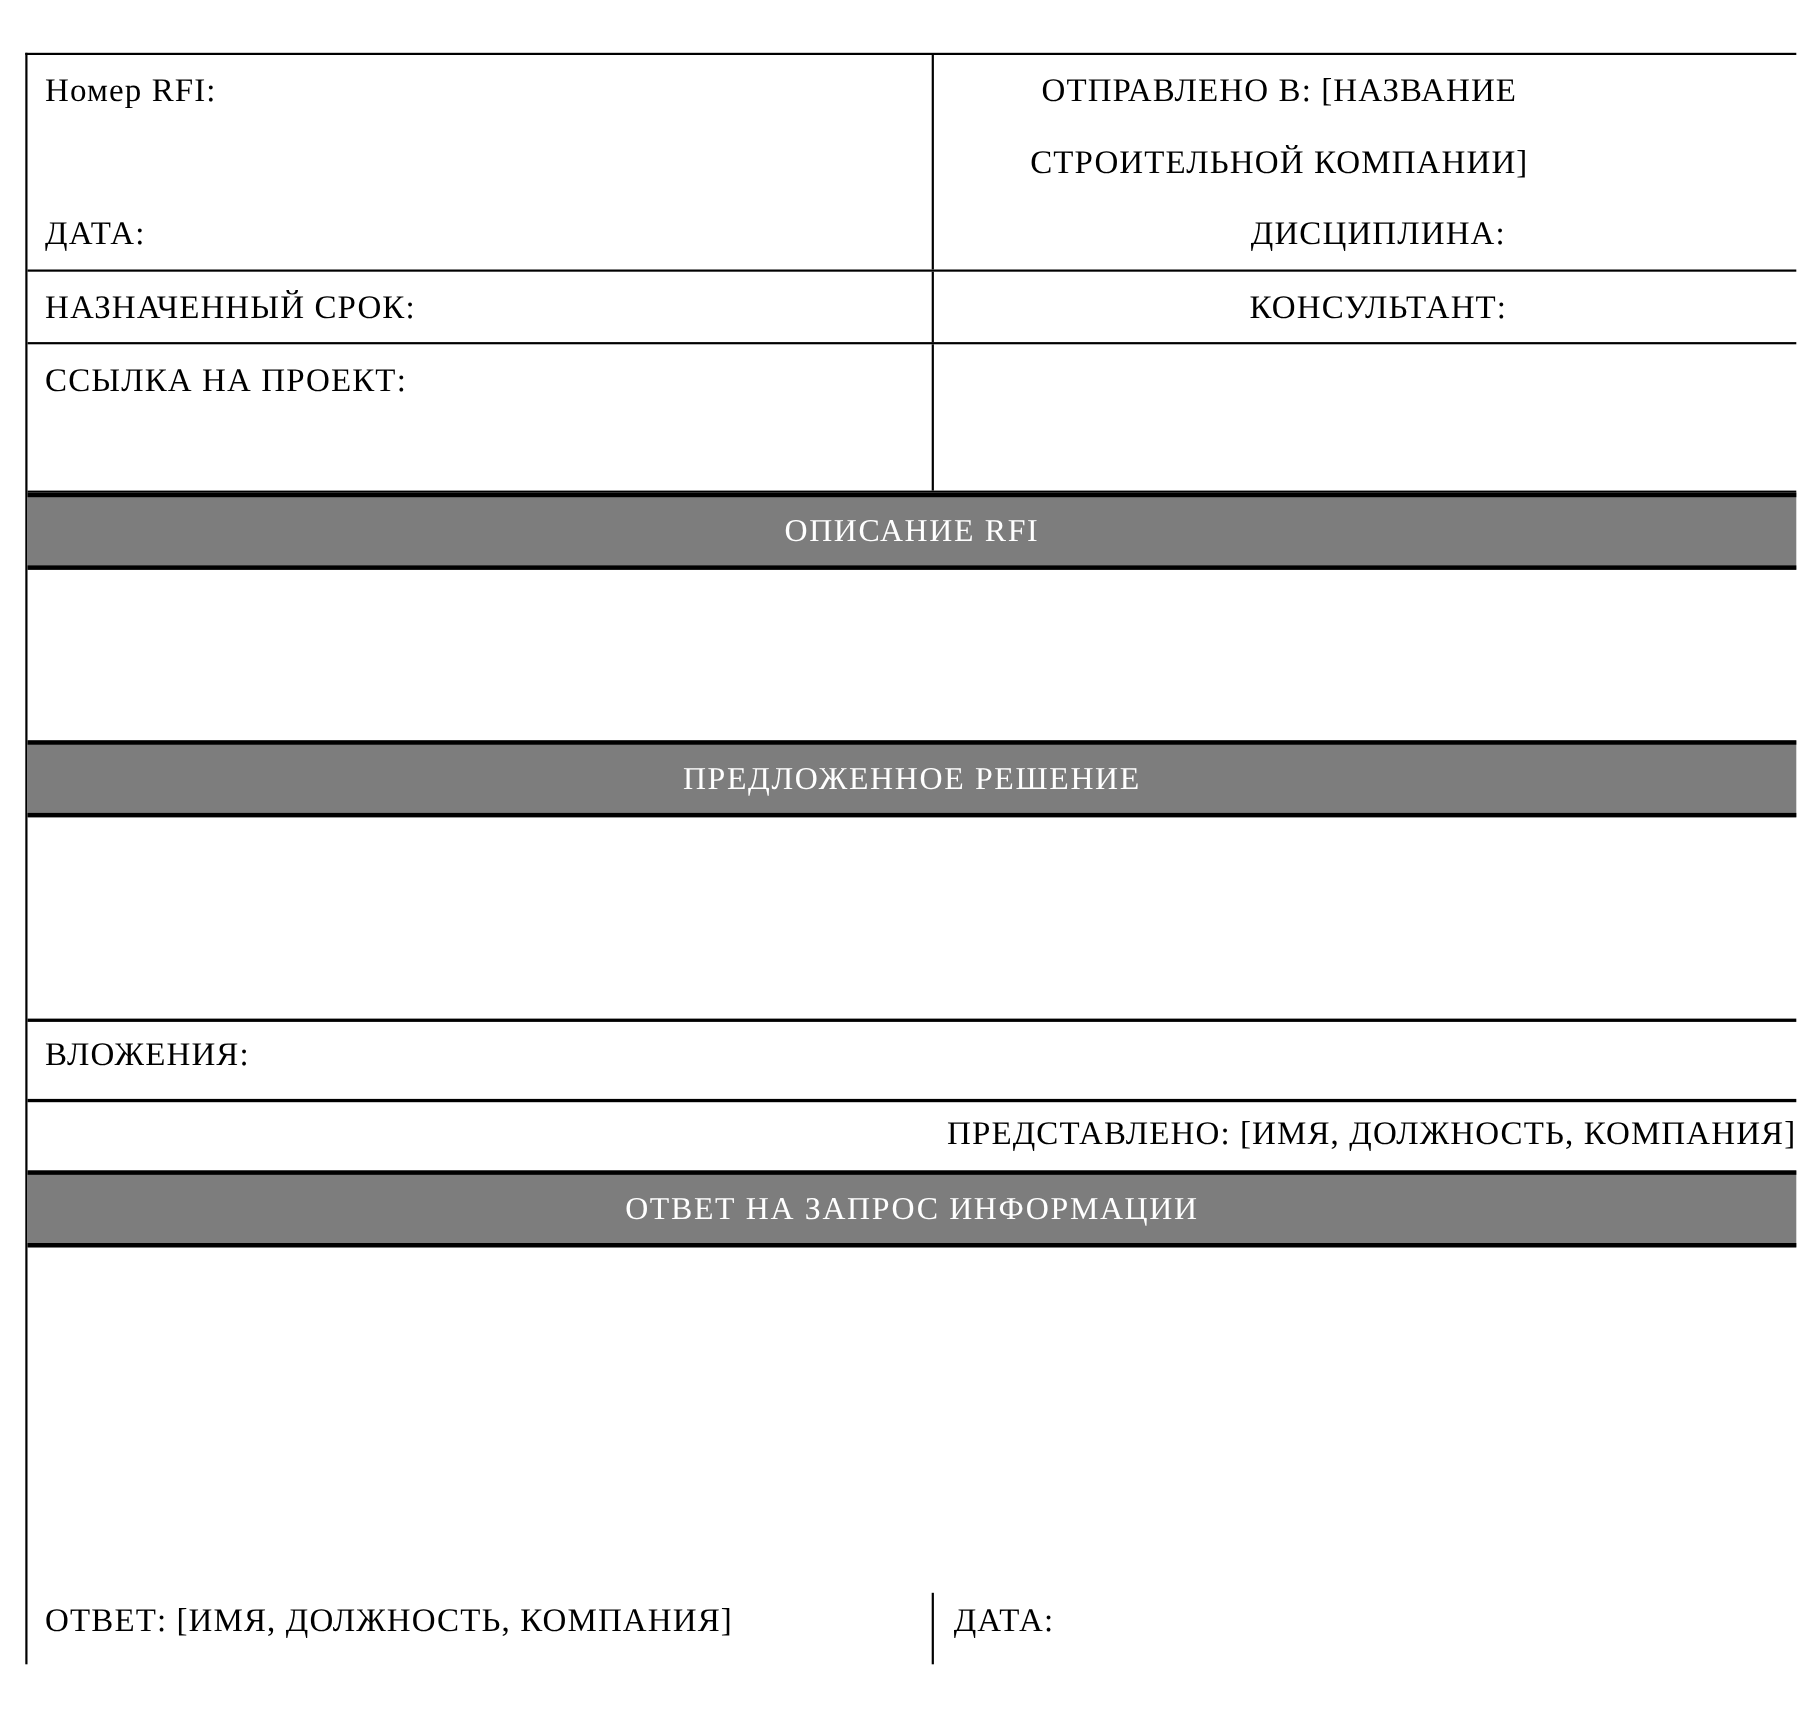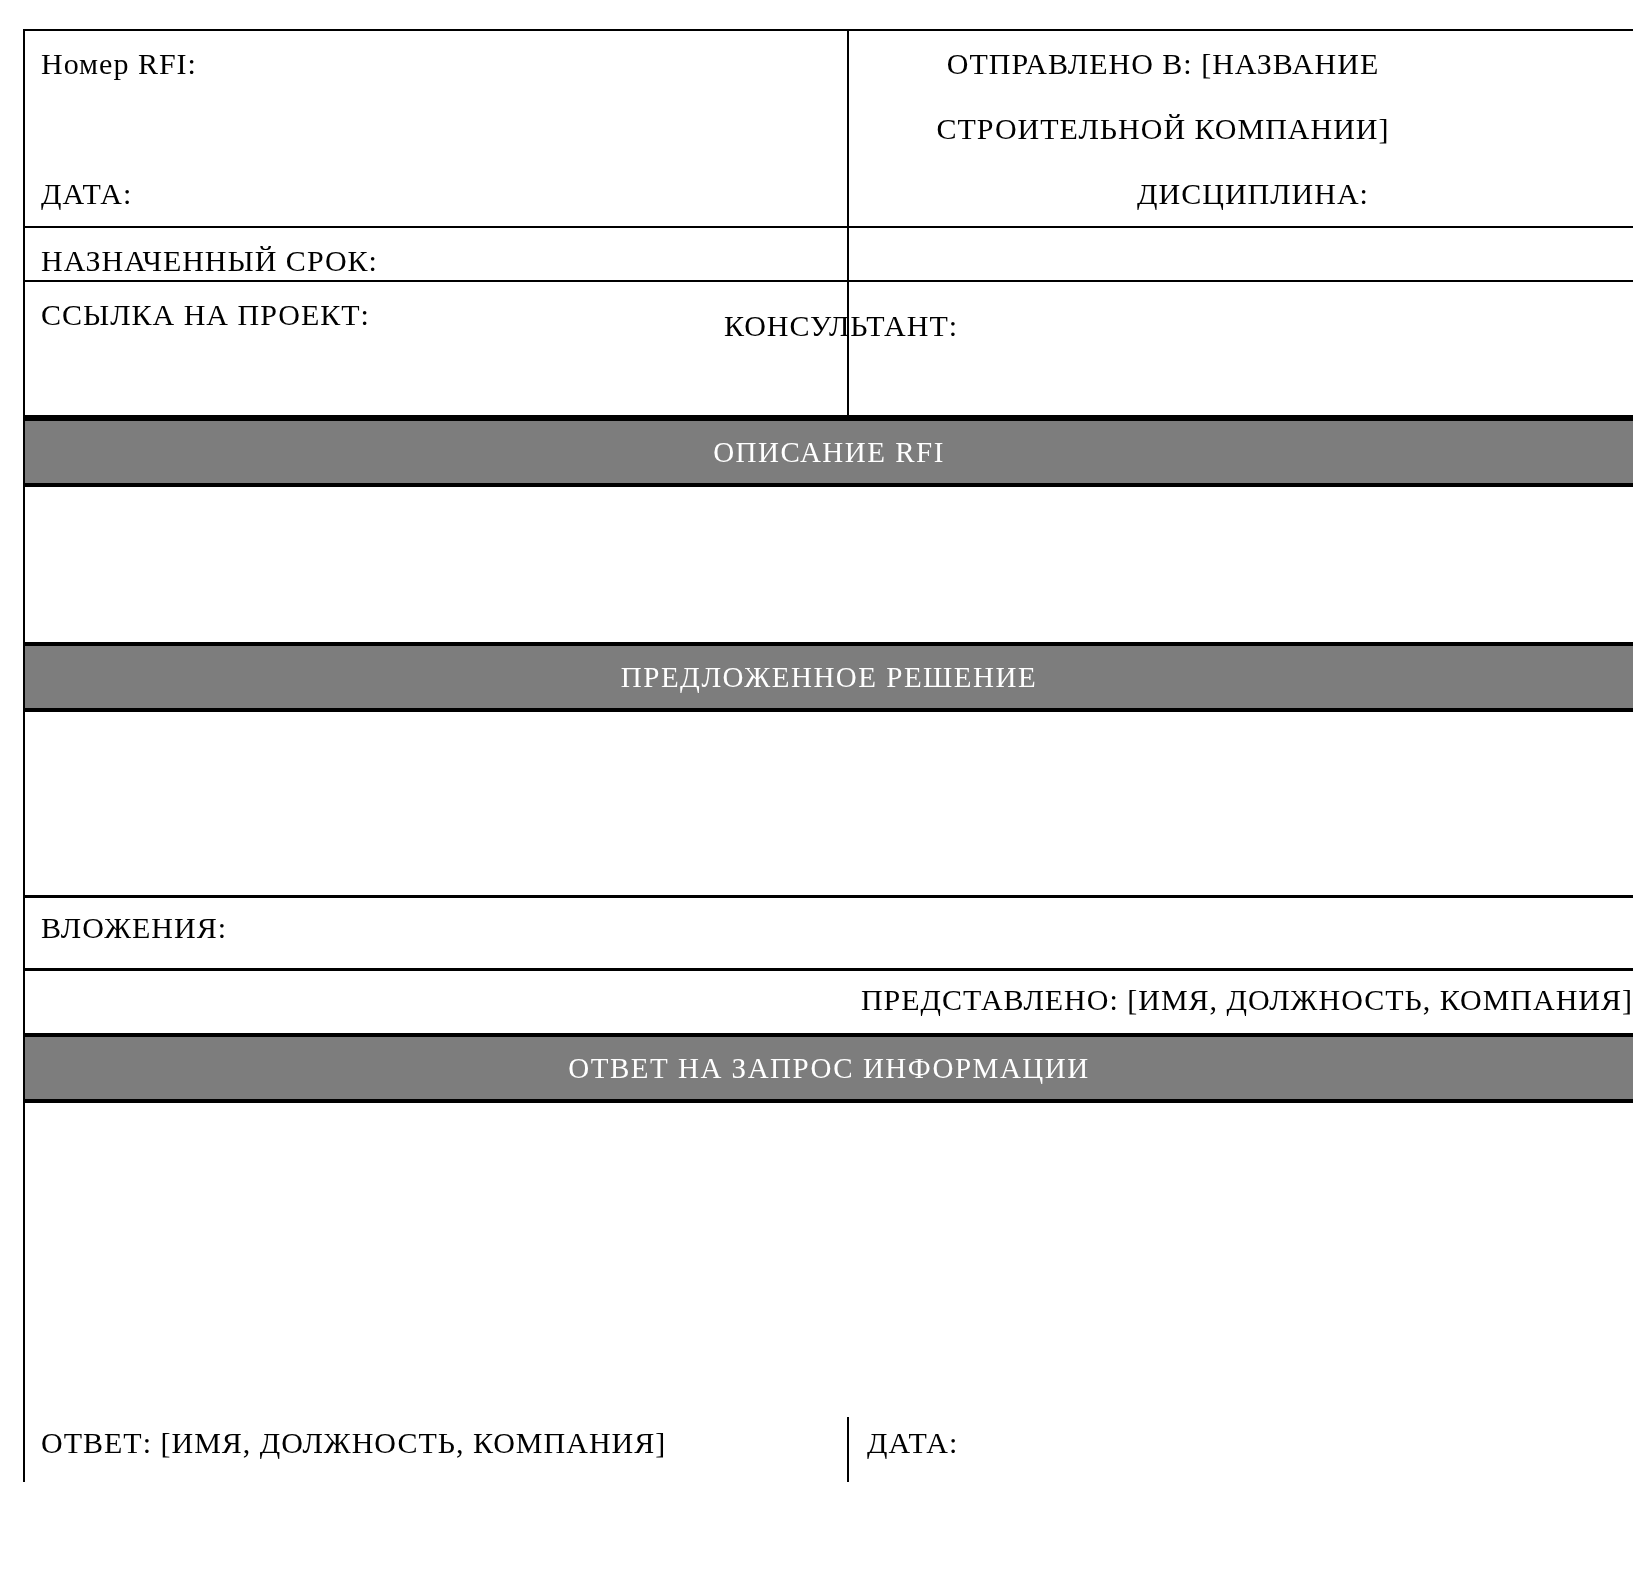--- a/index.html
+++ b/index.html
@@ -13,29 +13,29 @@
   body{
     width:1650px;height:1572px;
     background:var(--paper);
     color:var(--ink);
     font-family:"Liberation Serif","DejaVu Serif",serif;
     position:relative;
     overflow:hidden;
   }
   .frame{
     position:absolute;
-    left:23px;top:29px;
+    left:23px;top:48px;
     width:1610px;
     box-sizing:border-box;
     border-top:2px solid var(--line);
     border-left:2px solid var(--line);
   }
   .row{box-sizing:border-box;display:flex;}
   .r1{height:197px;border-bottom:2px solid var(--line);}
-  .r2{height:54px;border-bottom:2px solid var(--line);flex-direction:column;}
+  .r2{height:66px;border-bottom:2px solid var(--line);}
   .r3{height:135px;border-bottom:2px solid var(--line);}
   .cl{
     box-sizing:border-box;
     width:824px;
     border-right:2px solid var(--line);
     padding:0 10px 0 16px;
   }
   .cr{flex:1;padding:0 0 0 24px;text-align:center;}
   p{margin:0;font-size:30px;line-height:65px;letter-spacing:1px;}
   .gap{margin-top:65px;}

